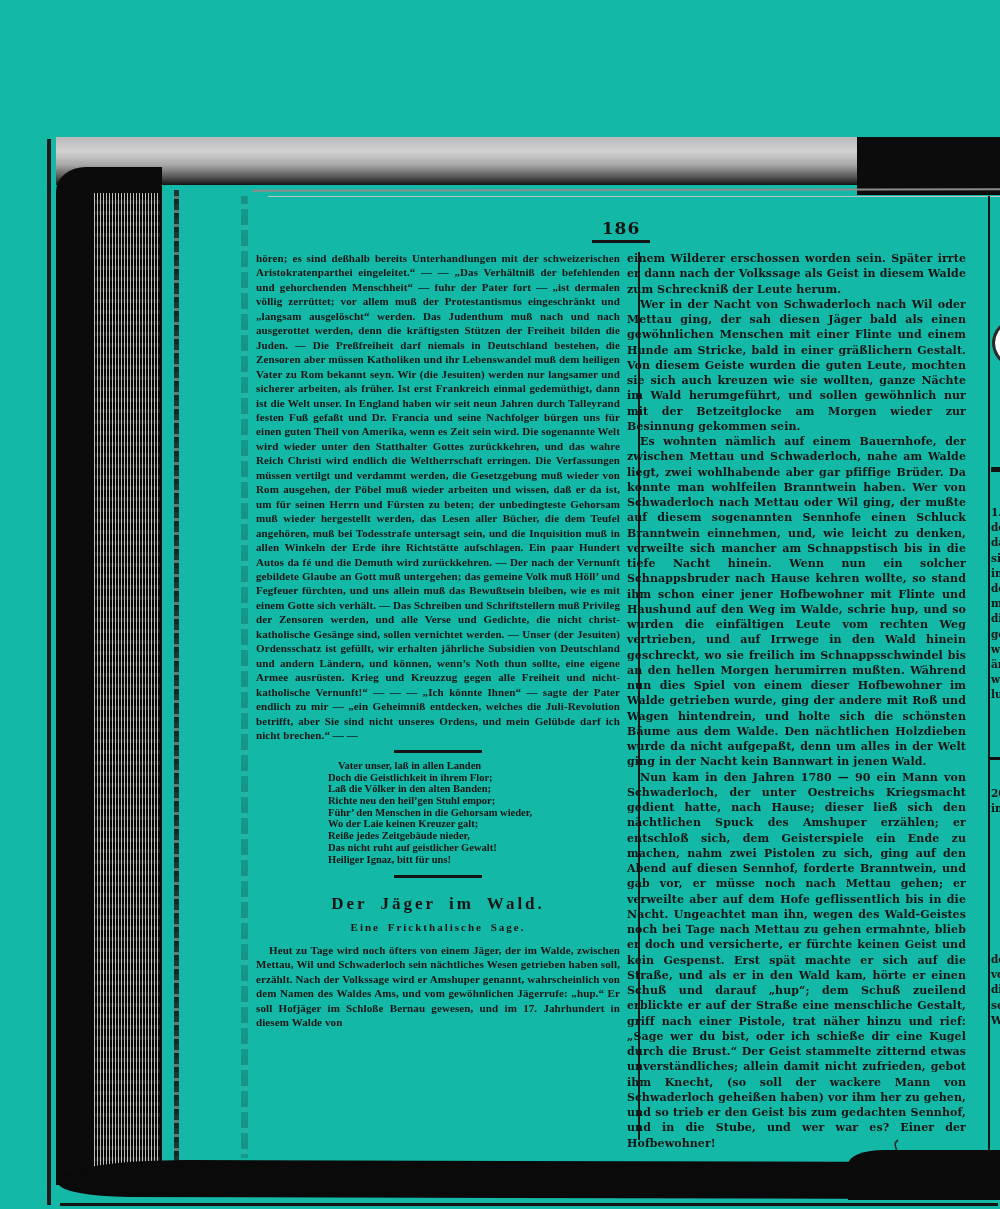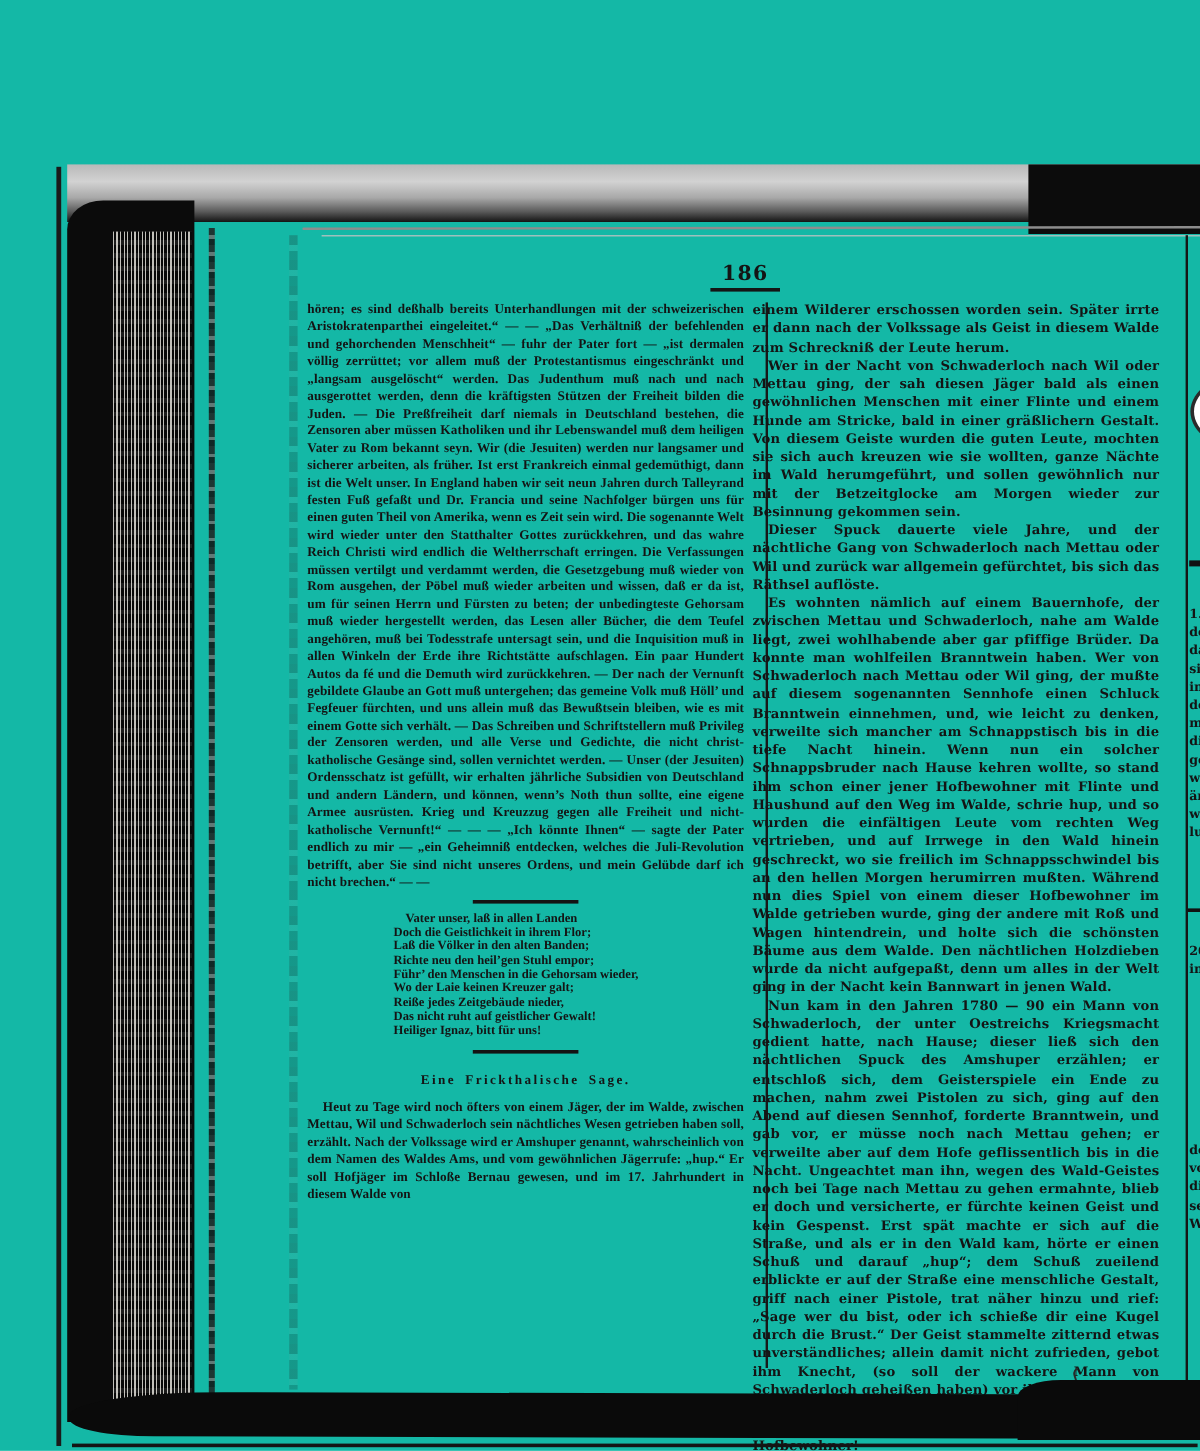--- a/index.html
+++ b/index.html
@@ -115,31 +115,31 @@
         <div class="poem-line">Doch die Geistlichkeit in ihrem Flor;</div>
         <div class="poem-line">Laß die Völker in den alten Banden;</div>
         <div class="poem-line">Richte neu den heil’gen Stuhl empor;</div>
         <div class="poem-line">Führ’ den Menschen in die Gehorsam wieder,</div>
         <div class="poem-line">Wo der Laie keinen Kreuzer galt;</div>
         <div class="poem-line">Reiße jedes Zeitgebäude nieder,</div>
         <div class="poem-line">Das nicht ruht auf geistlicher Gewalt!</div>
         <div class="poem-line">Heiliger Ignaz, bitt für uns!</div>
       </div>
     <div class="srule rule2"></div>
+    <h1 class="story-title">Der Jäger im Wald.</h1>
     <h2 class="story-subtitle">Eine Frickthalische Sage.</h2>
     <p class="body-p indent">Heut zu Tage wird noch öfters von einem Jäger, der im Walde, zwischen Mettau, Wil und Schwaderloch sein nächtliches Wesen getrieben haben soll, erzählt. Nach der Volkssage wird er Amshuper genannt, wahrscheinlich von dem Namen des Waldes Ams, und vom gewöhnlichen Jägerrufe: „hup.“ Er soll Hofjäger im Schloße Bernau gewesen, und im 17. Jahrhundert in diesem Walde von</p>
   </div>
 
   <div class="col-divider"></div>
 
   <div class="col right">
     <div class="plist">
         <p class="body-p">einem Wilderer erschossen worden sein. Später irrte er dann nach der Volkssage als Geist in diesem Walde zum Schreckniß der Leute herum.</p>
         <p class="body-p">Wer in der Nacht von Schwaderloch nach Wil oder Mettau ging, der sah diesen Jäger bald als einen gewöhnlichen Menschen mit einer Flinte und einem Hunde am Stricke, bald in einer gräßlichern Gestalt. Von diesem Geiste wurden die guten Leute, mochten sie sich auch kreuzen wie sie wollten, ganze Nächte im Wald herumgeführt, und sollen gewöhnlich nur mit der Betzeitglocke am Morgen wieder zur Besinnung gekommen sein.</p>
-        <p class="body-p">Dieser Spuck dauerte viele Jahre, und der nächtliche Gang von Schwaderloch nach Mettau oder Wil und zurück war allgemein gefürchtet, bis sich das Räthsel auflöste.</p>
         <p class="body-p">Es wohnten nämlich auf einem Bauernhofe, der zwischen Mettau und Schwaderloch, nahe am Walde liegt, zwei wohlhabende aber gar pfiffige Brüder. Da konnte man wohlfeilen Branntwein haben. Wer von Schwaderloch nach Mettau oder Wil ging, der mußte auf diesem sogenannten Sennhofe einen Schluck Branntwein einnehmen, und, wie leicht zu denken, verweilte sich mancher am Schnappstisch bis in die tiefe Nacht hinein. Wenn nun ein solcher Schnappsbruder nach Hause kehren wollte, so stand ihm schon einer jener Hofbewohner mit Flinte und Haushund auf den Weg im Walde, schrie hup, und so wurden die einfältigen Leute vom rechten Weg vertrieben, und auf Irrwege in den Wald hinein geschreckt, wo sie freilich im Schnappsschwindel bis an den hellen Morgen herumirren mußten. Während nun dies Spiel von einem dieser Hofbewohner im Walde getrieben wurde, ging der andere mit Roß und Wagen hintendrein, und holte sich die schönsten Bäume aus dem Walde. Den nächtlichen Holzdieben wurde da nicht aufgepaßt, denn um alles in der Welt ging in der Nacht kein Bannwart in jenen Wald.</p>
         <p class="body-p">Nun kam in den Jahren 1780 — 90 ein Mann von Schwaderloch, der unter Oestreichs Kriegsmacht gedient hatte, nach Hause; dieser ließ sich den nächtlichen Spuck des Amshuper erzählen; er entschloß sich, dem Geisterspiele ein Ende zu machen, nahm zwei Pistolen zu sich, ging auf den Abend auf diesen Sennhof, forderte Branntwein, und gab vor, er müsse noch nach Mettau gehen; er verweilte aber auf dem Hofe geflissentlich bis in die Nacht. Ungeachtet man ihn, wegen des Wald-Geistes noch bei Tage nach Mettau zu gehen ermahnte, blieb er doch und versicherte, er fürchte keinen Geist und kein Gespenst. Erst spät machte er sich auf die Straße, und als er in den Wald kam, hörte er einen Schuß und darauf „hup“; dem Schuß zueilend erblickte er auf der Straße eine menschliche Gestalt, griff nach einer Pistole, trat näher hinzu und rief: „Sage wer du bist, oder ich schieße dir eine Kugel durch die Brust.“ Der Geist stammelte zitternd etwas unverständliches; allein damit nicht zufrieden, gebot ihm Knecht, (so soll der wackere Mann von Schwaderloch geheißen haben) vor ihm her zu gehen, und so trieb er den Geist bis zum gedachten Sennhof, und in die Stube, und wer war es? Einer der Hofbewohner!</p>
       </div>
 
   </div>
 
   <div class="facing-rule"></div>
   <div class="facing-arc"></div>
   <div class="facing-thick-rule"></div>
   <div class="facing-frags">

